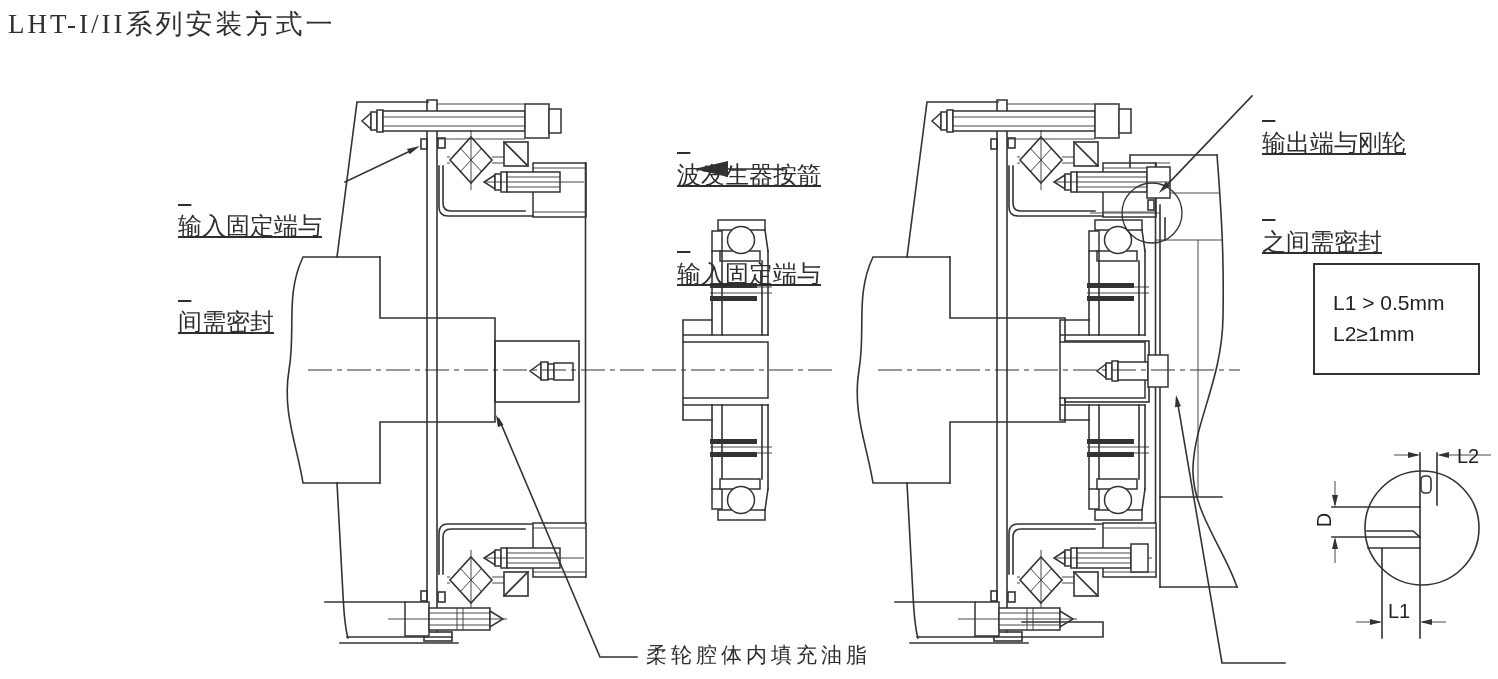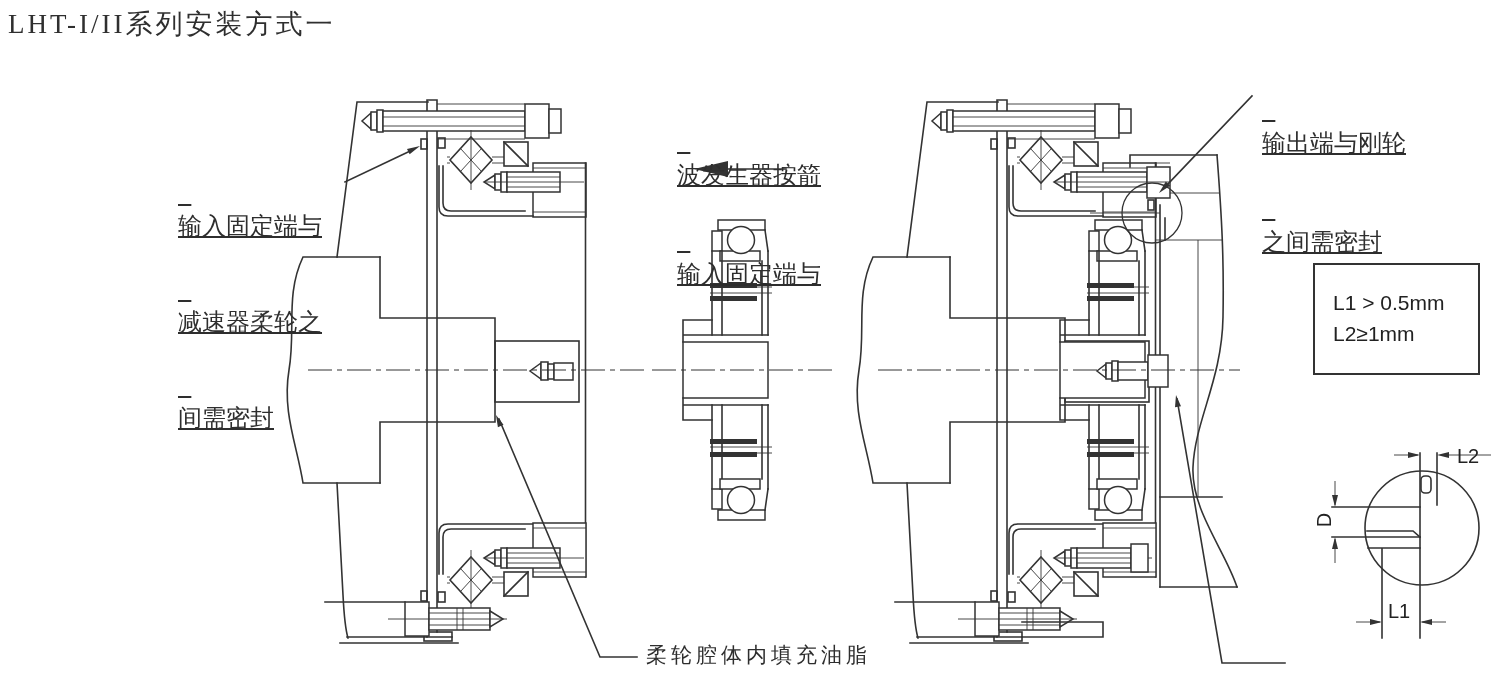--- a/index.html
+++ b/index.html
@@ -263,21 +263,20 @@
     <path class="thin" d="M1356,622 H1380 M1422,622 H1446"></path>
     <polygon class="dk" points="1382,622 1370,619 1370,625"></polygon>
     <polygon class="dk" points="1420,622 1432,619 1432,625"></polygon>
   </g>
 </svg>
 
 <div class="txt title">LHT-I/II系列安装方式一</div>
 
 <div class="txt ann ann-input">
   <div>输入固定端与</div>
-  <div>减速器柔轮之</div>
   <div>间需密封</div>
 </div>
 
 <div class="txt ann ann-wg">
   <div>波发生器按箭</div>
   <div>输入固定端与</div>
 </div>
 
 <div class="txt ann ann-output">
   <div>输出端与刚轮</div>

